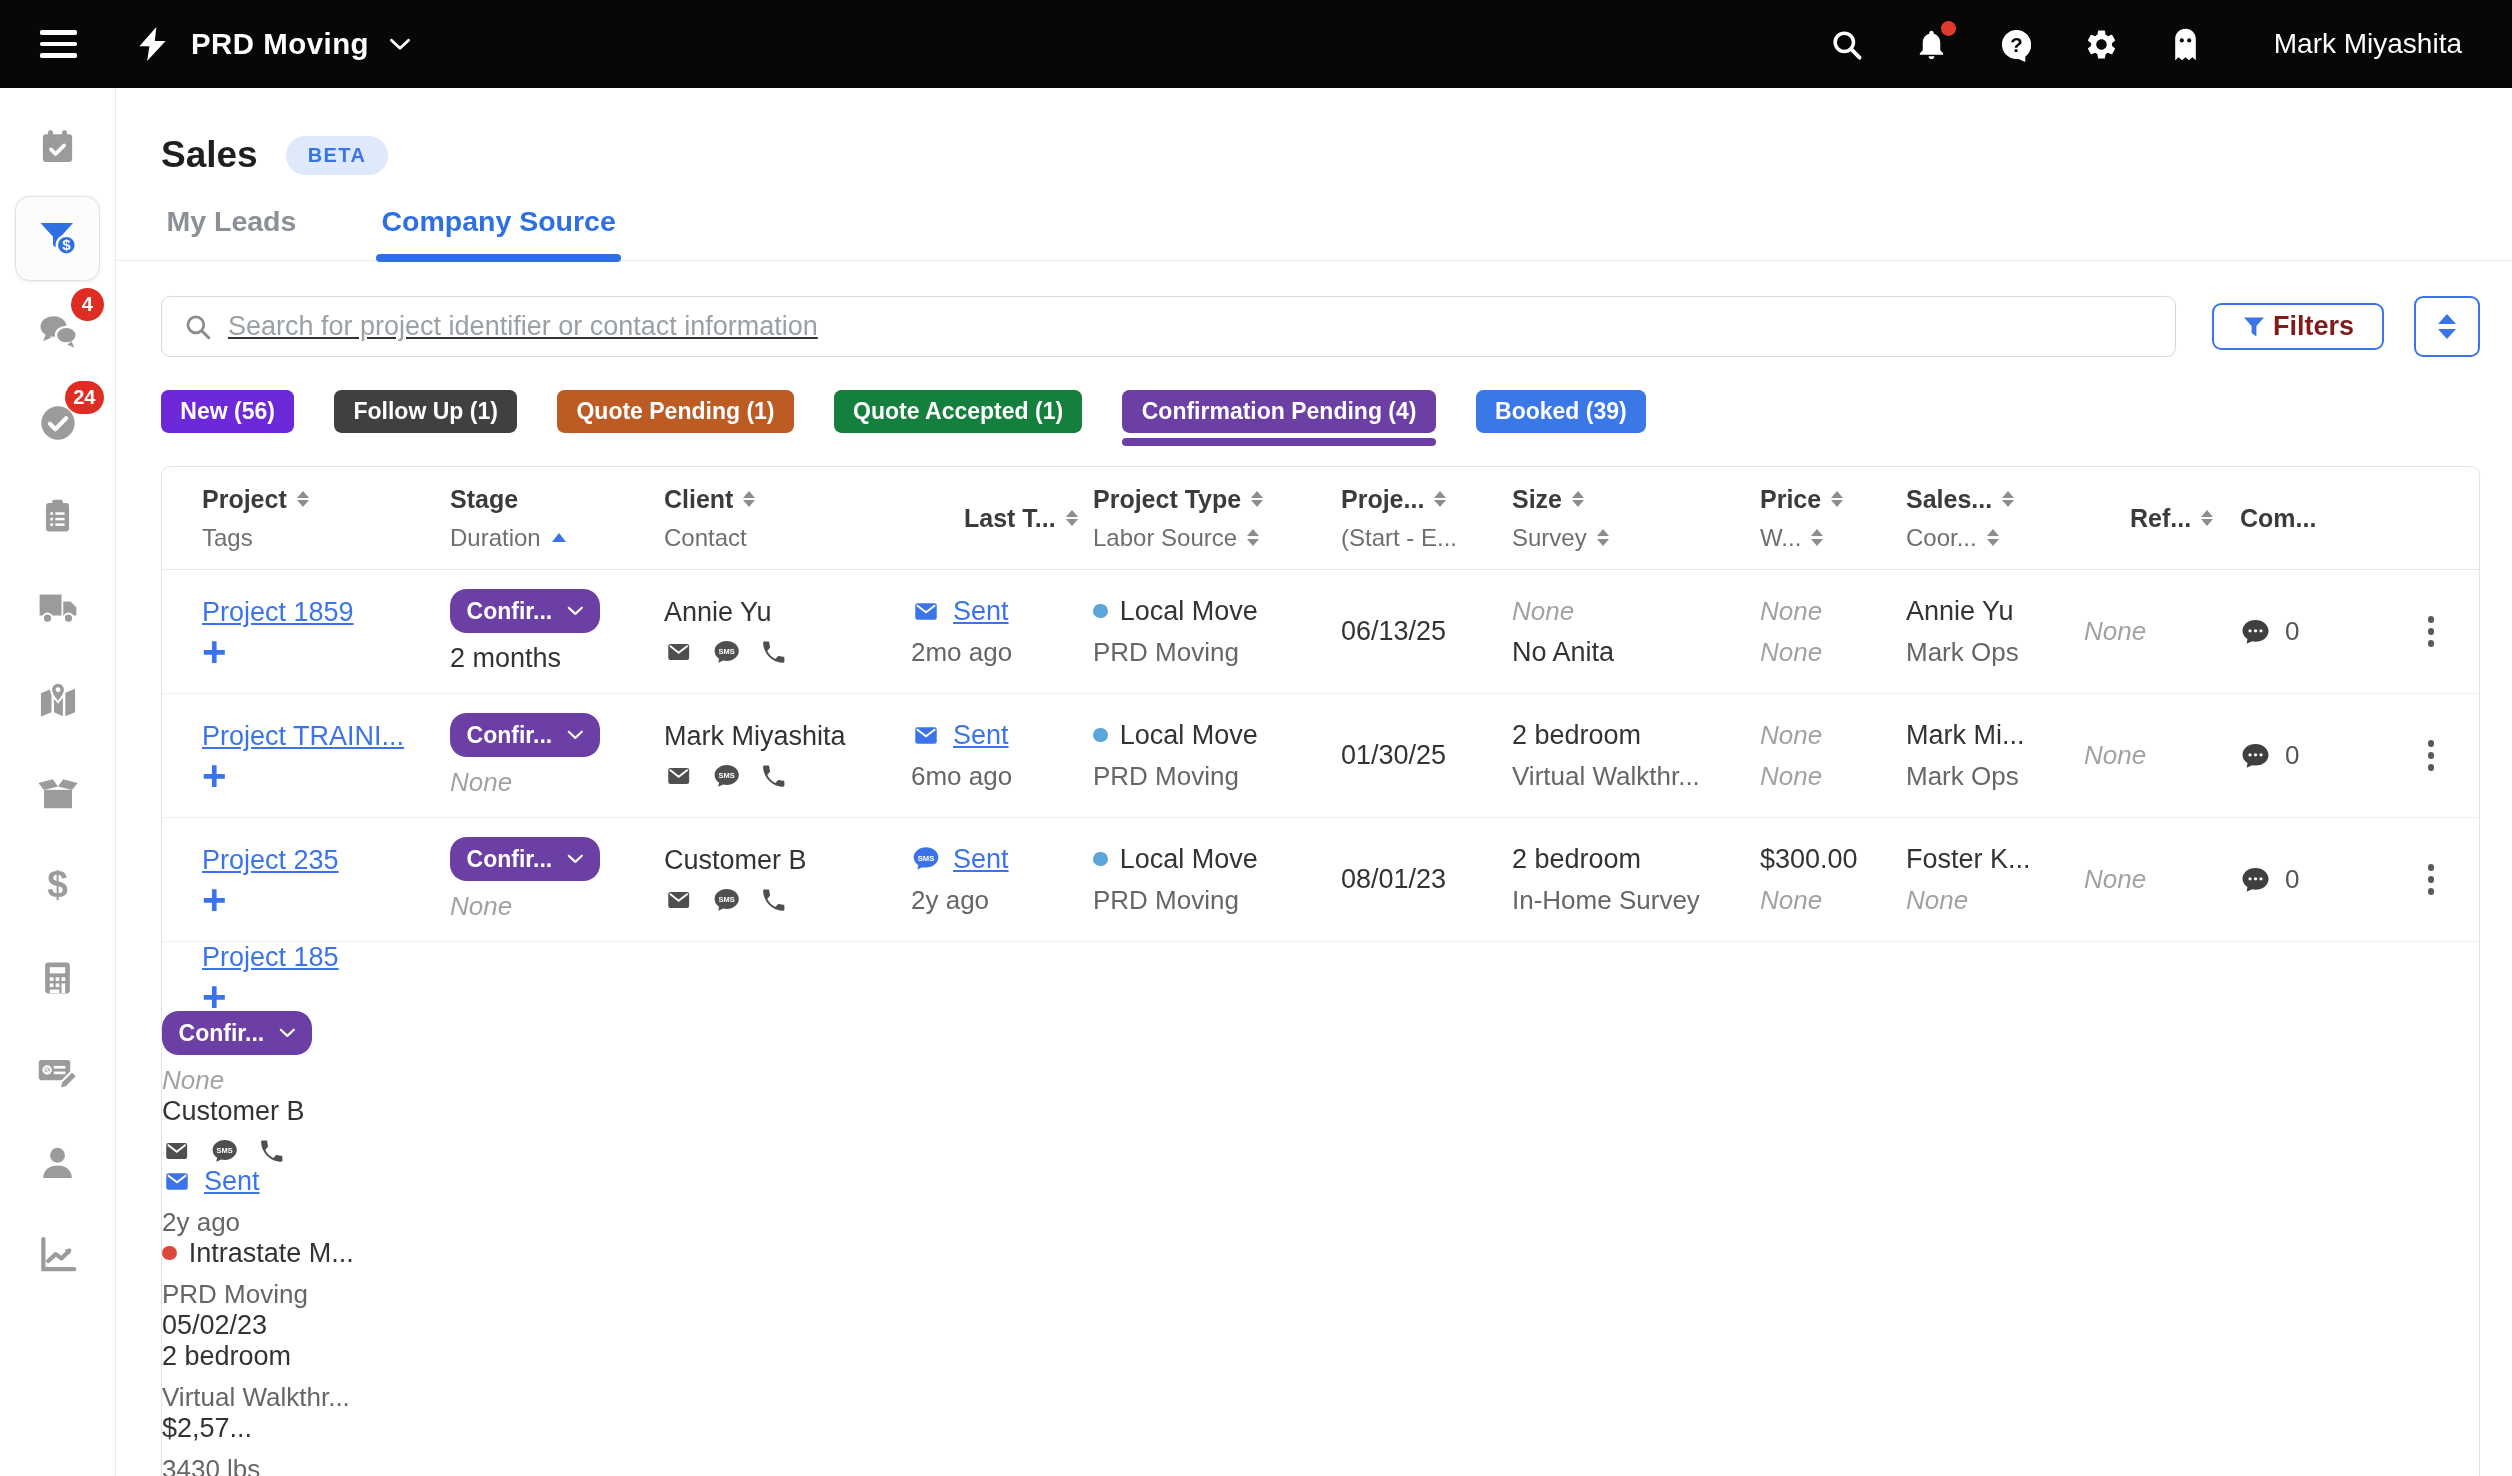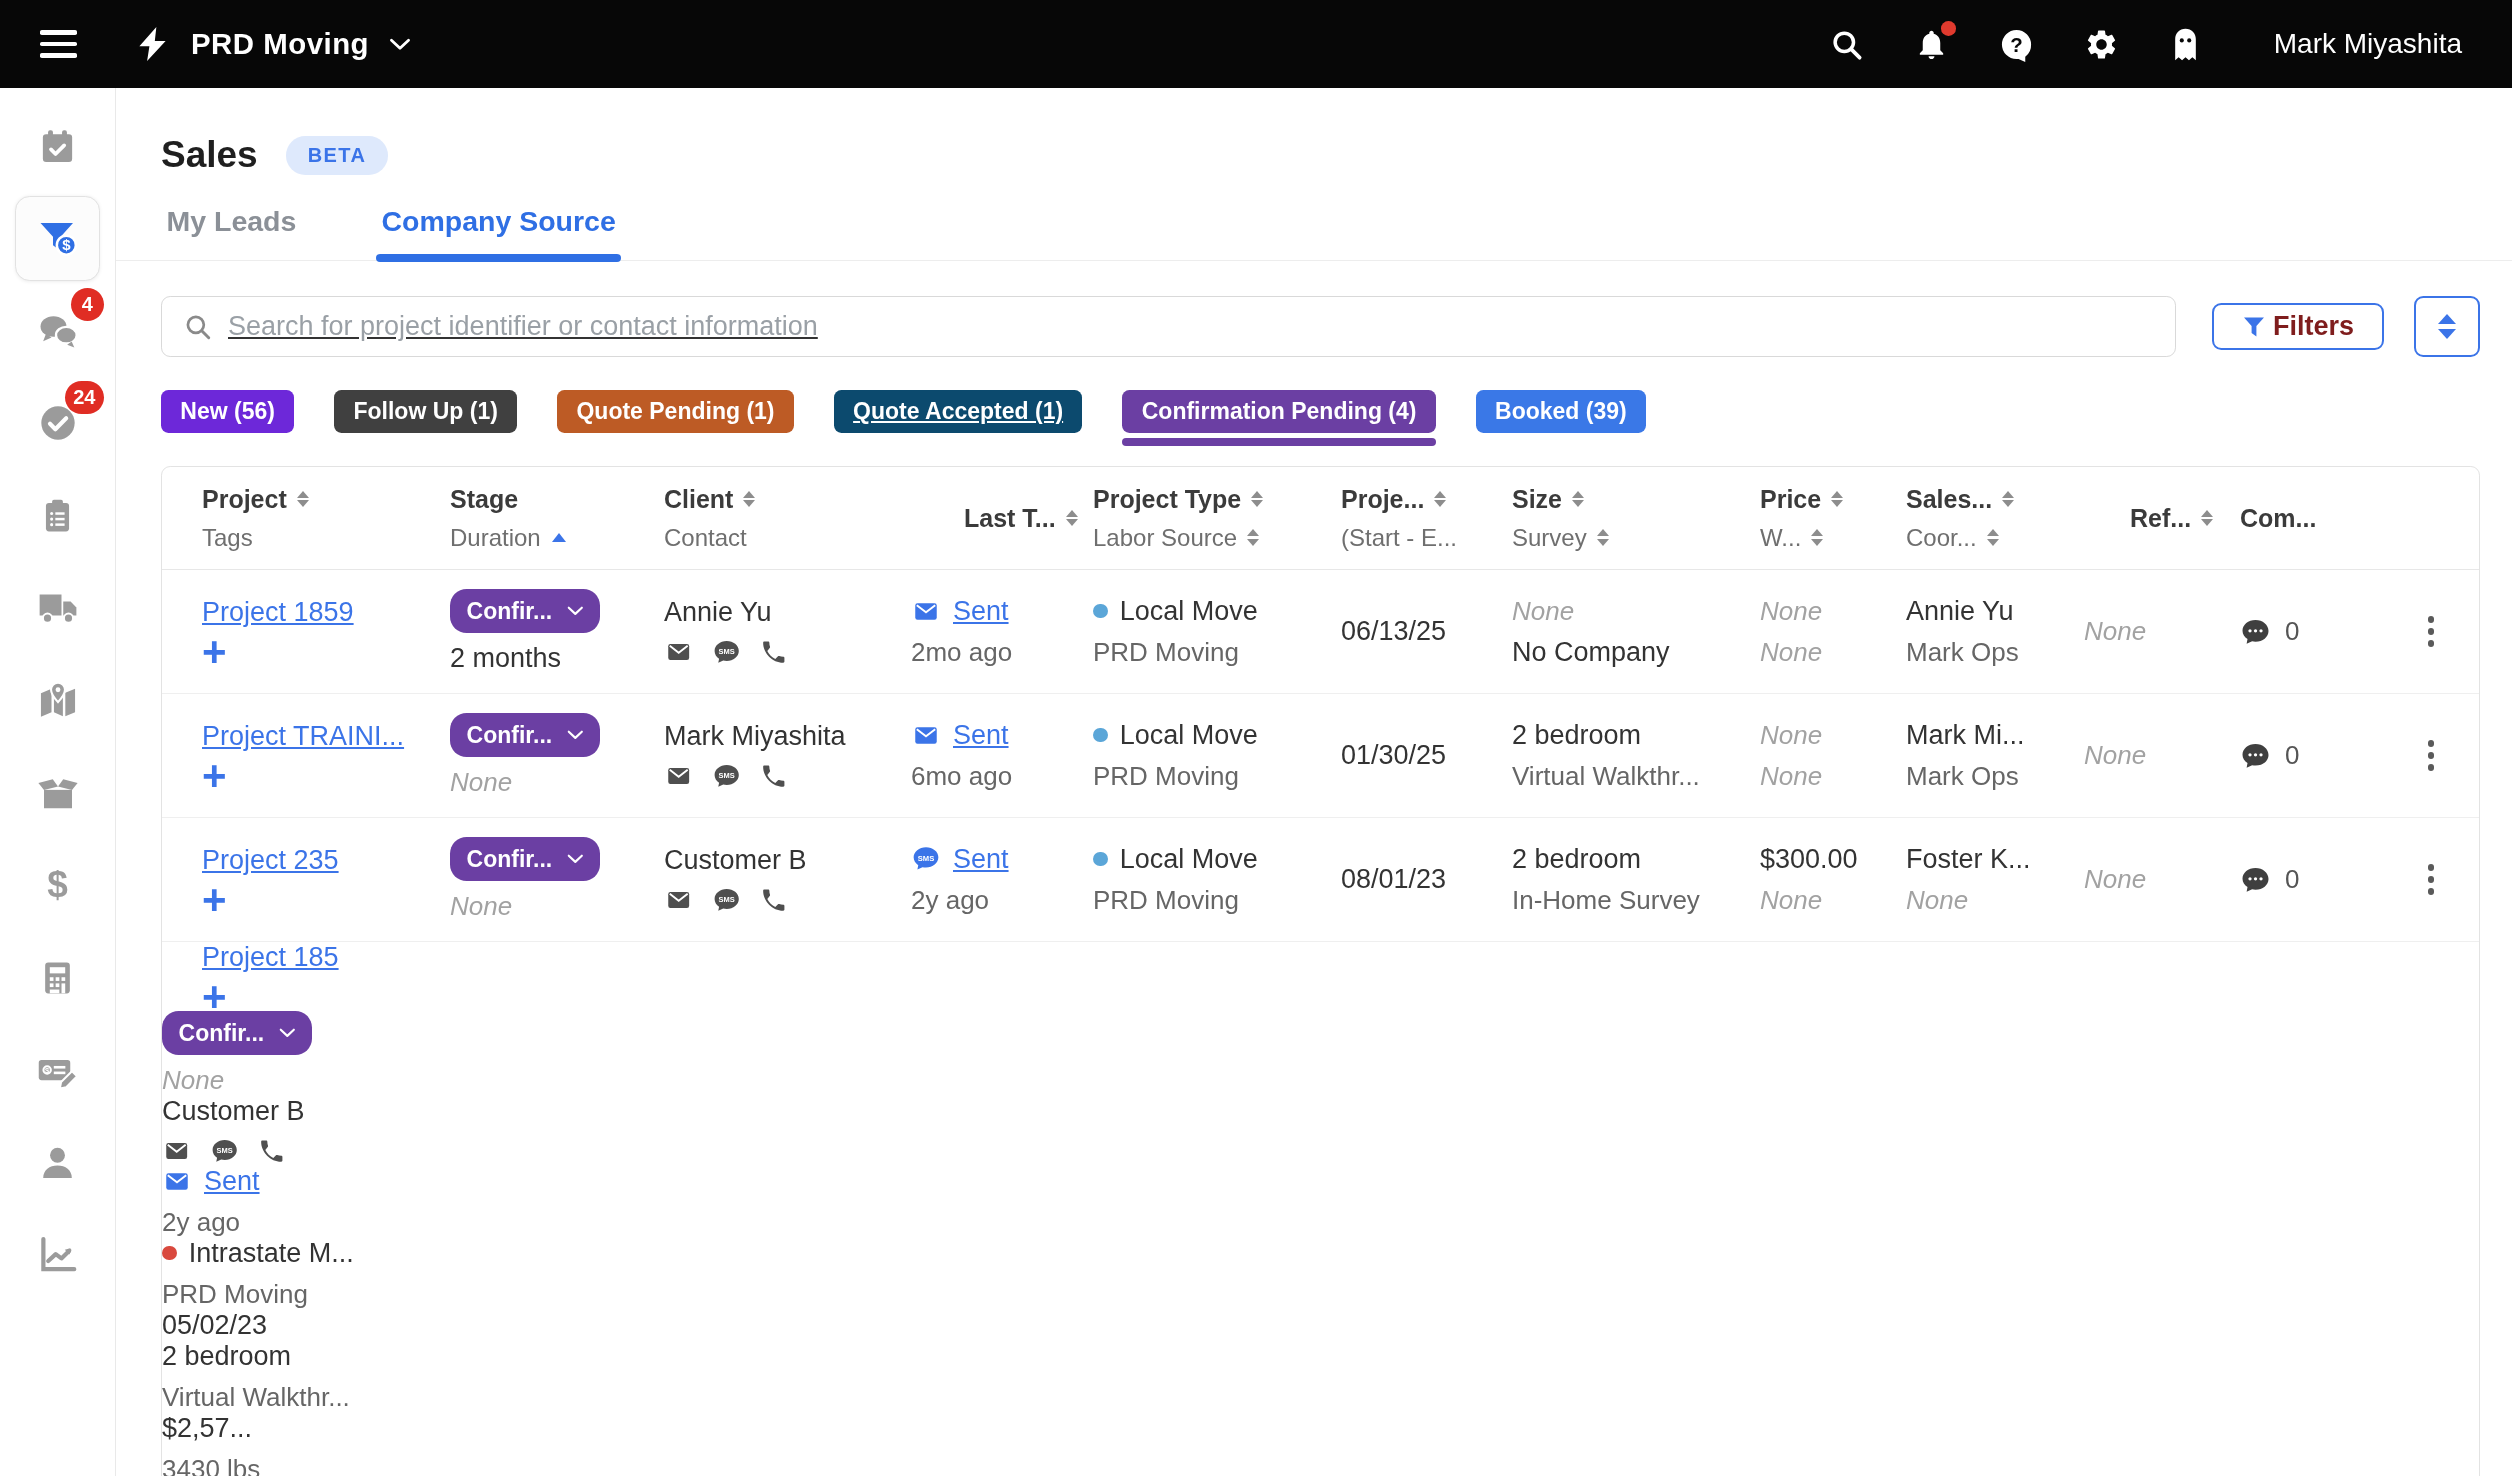--- a/index.html
+++ b/index.html
@@ -60,21 +60,21 @@
     background:#fff; display:flex; flex-direction:column; align-items:center; justify-content:center; gap:5.5px; }
   .tri-up { width:0; height:0; border-left:9.2px solid transparent; border-right:9.2px solid transparent;
     border-bottom:10px solid #3B74E8; }
   .tri-dn { width:0; height:0; border-left:9.2px solid transparent; border-right:9.2px solid transparent;
     border-top:10px solid #3B74E8; }
 
   .pills-row { display:flex; gap:40px; margin-top:33px; }
   .pill { height:43px; padding:0 19.3px; border:none; border-radius:7.4px; color:#fff; font-size:23px;
     font-weight:bold; display:flex; align-items:center; position:relative; white-space:nowrap; }
   .p1 { background:#6d28d9; } .p2 { background:#404040; } .p3 { background:#BD5B25; }
-  .p4 { background:#0c4a6e;text-decoration:underline; } .p5 { background:#6B3FA3; } .p6 { background:#3A78E7; }
+  .p4 { background:#15803d; } .p5 { background:#6B3FA3; } .p6 { background:#3A78E7; }
   .pill.selected::after { content:""; position:absolute; left:0; right:0; bottom:-13px; height:8.3px;
     background:inherit; border-radius:4.6px; }
 
   
   .table-card { margin-top:33px; width:2319px; border:1.5px solid #e3e3e3; border-radius:9.2px; overflow:hidden; }
   .thead { display:flex; height:103px; border-bottom:1.5px solid #e7e7e7; }
   .th, .td { display:flex; flex-direction:column; justify-content:center; gap:10px; padding-right:13px; }
   .th-top { font-size:25px; font-weight:bold; color:#3b3b3b; display:flex; align-items:center; }
   .th-bot { font-size:24px; color:#6f6f6f; display:flex; align-items:center; }
   .sorter { display:inline-flex; flex-direction:column; gap:2.8px; margin-left:10px; }
@@ -534,21 +534,21 @@
             <span class="dot dot-blue"></span>
             <span class="cmain">Local Move</span>
           </div>
         <div class="csub">PRD Moving</div>
       </div>
       <div class="td col-date">
           <div class="cmain">06/13/25</div>
         </div>
       <div class="td col-size">
         <div class="cnone">None</div>
-        <div class="cmain">No Company</div>
+        <div class="cmain">No Anita</div>
       </div>
       <div class="td col-price">
         <div class="cnone">None</div>
         <div class="cnone">None</div>
       </div>
       <div class="td col-sales">
         <div class="cmain">Annie Yu</div>
         <div class="csub">Mark Ops</div>
       </div>
       <div class="td col-ref">

